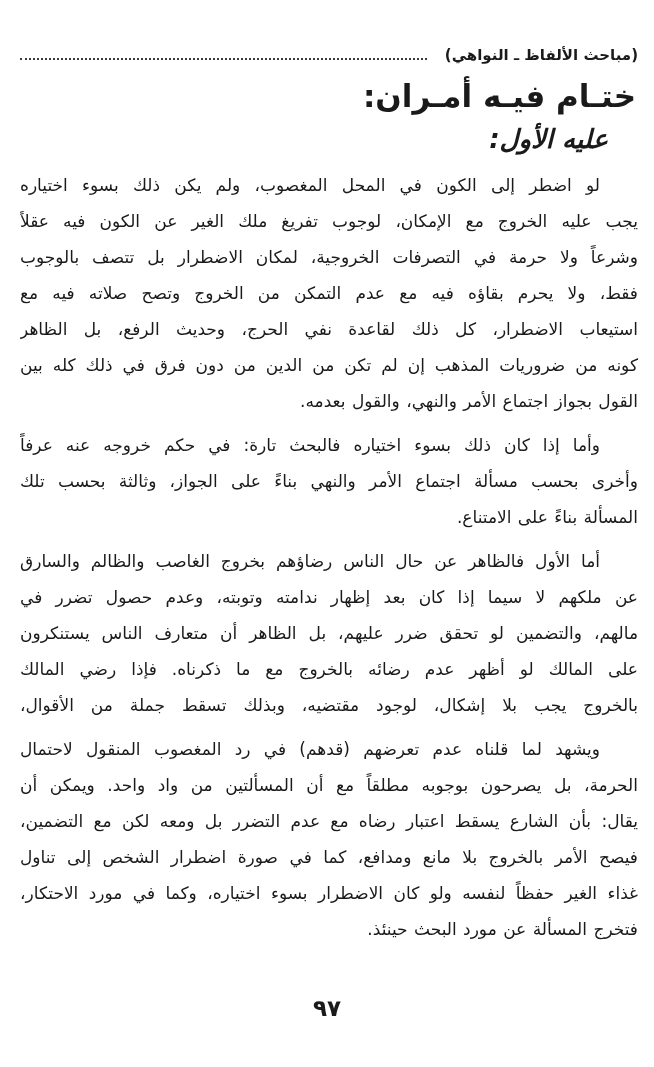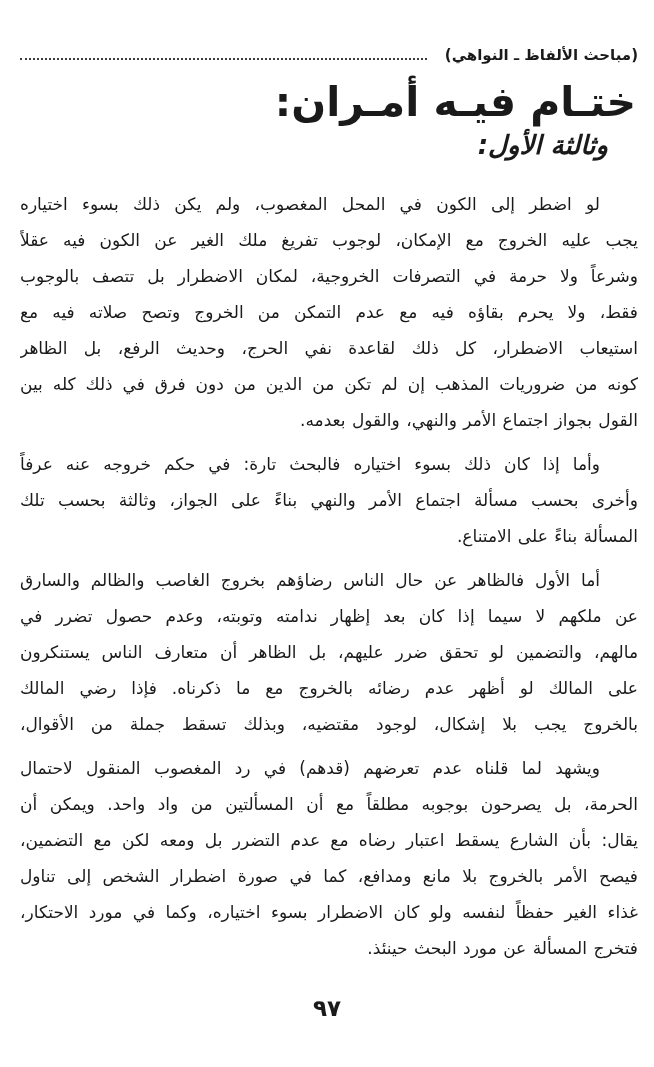--- a/index.html
+++ b/index.html
@@ -34,40 +34,40 @@
     line-height: 22px;
   }
   .running-header .leader {
     flex: 1;
     border-bottom: 2px dotted #3c3c3c;
     margin-bottom: 6px;
     height: 1px;
   }
   
   .heading-1 {
-    margin-top: 14px;
+    margin-top: 8px;
     text-align: right;
     padding-left: 6px;
     padding-right: 2px;
-    font-size: 41px;
+    font-size: 31px;
     font-weight: bold;
     line-height: 44px;
     letter-spacing: 0;
   }
   .heading-2 {
     text-align: right;
     padding-right: 30px;
     font-size: 26px;
     font-weight: bold;
     font-style: italic;
     line-height: 42px;
   }
   
   .body-text {
-    margin-top: 20px;
+    margin-top: 7px;
   }
   .paragraph {
     margin: 0 0 8px 0;
   }
   .line {
     font-size: 17px;
     line-height: 36px;
     height: 36px;
     text-align: justify;
     text-align-last: justify;
@@ -99,21 +99,21 @@
 <body>
 
 <div class="page">
 
   <div class="running-header">
     <span class="title">(مباحث الألفاظ ـ النواهي)</span>
     <span class="leader"></span>
   </div>
 
   <div class="heading-1">ختـام فيـه أمـران:</div>
-  <div class="heading-2">وثالثة الأول:</div>
+  <div class="heading-2">عليه الأول:</div>
 
   <div class="body-text">
 
     <div class="paragraph">
       <div class="line first">لو اضطر إلى الكون في المحل المغصوب، ولم يكن ذلك بسوء اختياره</div>
       <div class="line">يجب عليه الخروج مع الإمكان، لوجوب تفريغ ملك الغير عن الكون فيه عقلاً</div>
       <div class="line">وشرعاً ولا حرمة في التصرفات الخروجية، لمكان الاضطرار بل تتصف بالوجوب</div>
       <div class="line">فقط، ولا يحرم بقاؤه فيه مع عدم التمكن من الخروج وتصح صلاته فيه مع</div>
       <div class="line">استيعاب الاضطرار، كل ذلك لقاعدة نفي الحرج، وحديث الرفع، بل الظاهر</div>
       <div class="line">كونه من ضروريات المذهب إن لم تكن من الدين من دون فرق في ذلك كله بين</div>

